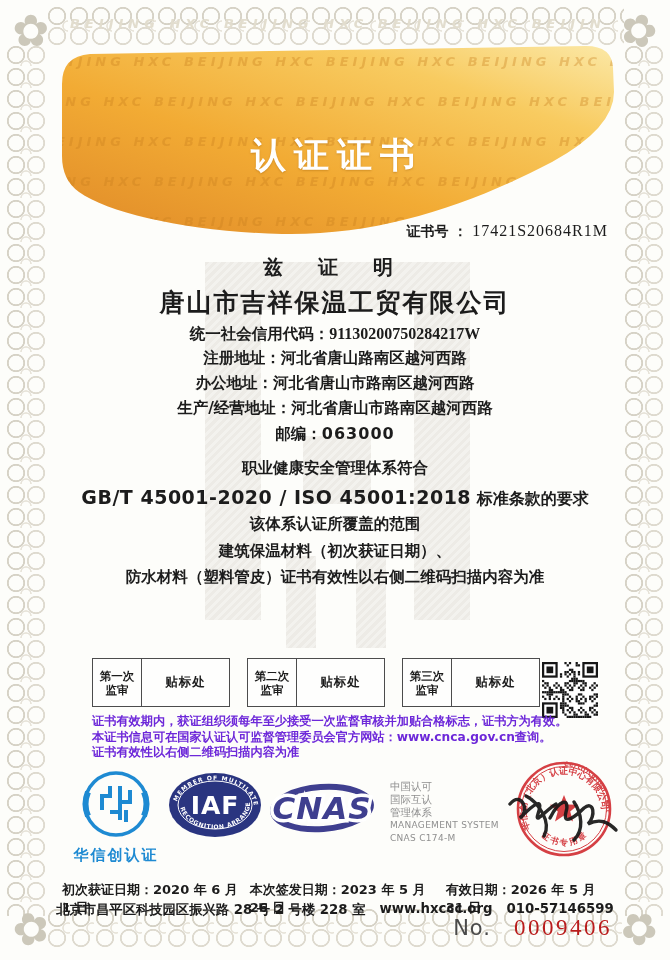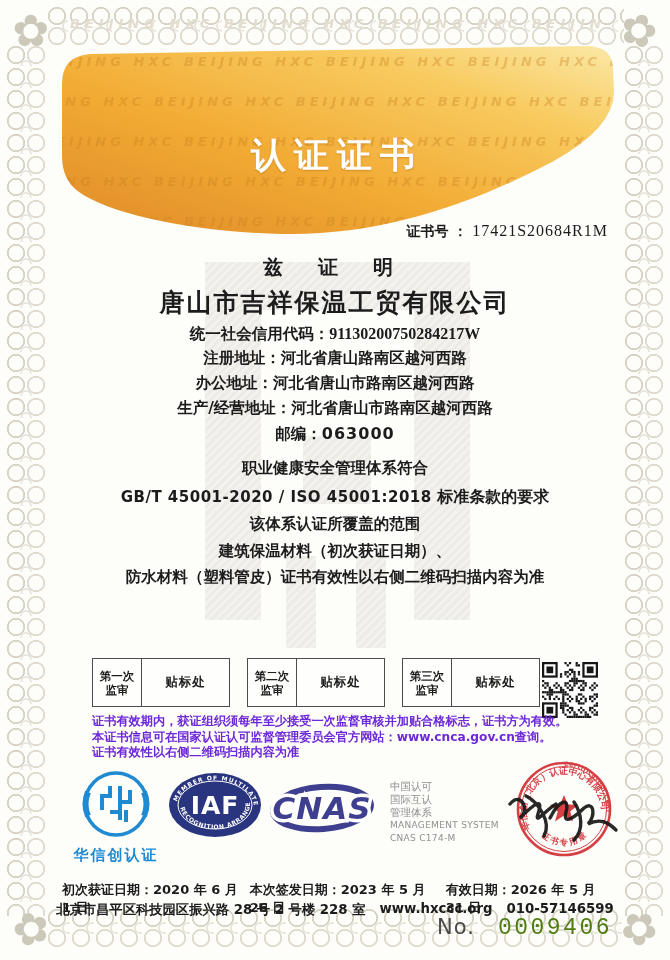--- a/index.html
+++ b/index.html
@@ -74,21 +74,21 @@
     text-align:center;
   }
   .hereby{font-size:20px;font-weight:700;letter-spacing:14px;height:24px;}
   .company{font-size:25px;font-weight:600;letter-spacing:2px;margin-top:8px;height:32px;}
   .line{font-size:15.5px;font-weight:700;height:25px;line-height:25px;}
   .code-line{margin-top:4px;height:24px;line-height:24px;}
   .code-line .num{font-family:"Liberation Serif","DejaVu Serif",serif;font-weight:600;font-size:16px;}
   .post-val{font-size:16px;letter-spacing:1px;}
   .conform{margin-top:10px;}
   .standard{font-size:16px;font-weight:700;height:28px;line-height:28px;margin-top:2px;}
-  .standard .code{font-size:15px;font-weight:800;letter-spacing:.5px;}
+  .standard .code{font-size:19px;font-weight:800;letter-spacing:.5px;}
   .scope-title{height:27px;line-height:27px;}
   .scope{height:26px;line-height:26px;}
   
   .surv{position:absolute;left:92px;top:658px;z-index:2;display:flex;gap:17px;text-align:right;}
   .surv-box{display:flex;width:136px;height:47px;border:1px solid #4c4c4c;background:rgba(255,255,255,.6);}
   .surv-box .cell-a{
     width:48px;border-right:1px solid #4c4c4c;display:flex;flex-direction:column;
     align-items:center;justify-content:center;font-size:11.5px;font-weight:700;line-height:14px;
   }
   .surv-box .cell-b{flex:1;display:flex;align-items:center;justify-content:center;font-size:12.5px;font-weight:700;letter-spacing:1px;}
@@ -105,22 +105,22 @@
   .cnas-block{position:absolute;left:324px;top:12px;color:#8f8f8f;font-size:10.5px;line-height:13px;}
   .cnas-block .en{font-size:9px;letter-spacing:.3px;}
   .seal{position:absolute;left:438px;top:-16px;}
   
   .dates{position:absolute;left:62px;right:52px;top:881px;z-index:3;
     display:flex;justify-content:space-between;font-size:13px;font-weight:700;}
   .addr-row{position:absolute;left:40px;right:40px;top:901px;z-index:3;
     display:flex;justify-content:center;gap:14px;font-size:13.3px;font-weight:700;}
   .serial{position:absolute;right:58px;top:915px;z-index:3;display:flex;align-items:baseline;gap:23px;}
   .serial .lbl{font-size:21px;color:#4a4a4a;letter-spacing:1px;}
-  .serial .val{font-family:Liberation Mono, monospace;
-    font-size:23px;color:#4d7c0f;letter-spacing:2.5px;font-weight:500;}
+  .serial .val{font-family:Liberation Serif, serif;
+    font-size:23px;color:#b91c1c;letter-spacing:2.5px;font-weight:500;}
 </style>
 </head>
 <body>
 
 <div class="lace lace-h lace-top"></div>
 <div class="lace lace-h lace-bottom"></div>
 <div class="lace lace-v lace-left"></div>
 <div class="lace lace-v lace-right"></div>
 <div class="corner corner-tl">✿</div>
 <div class="corner corner-tr">✿</div>

